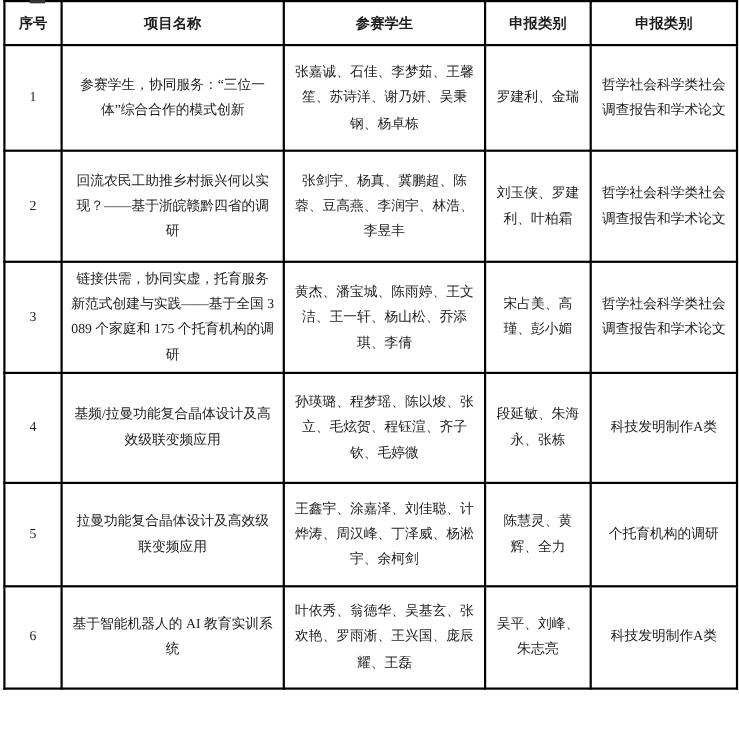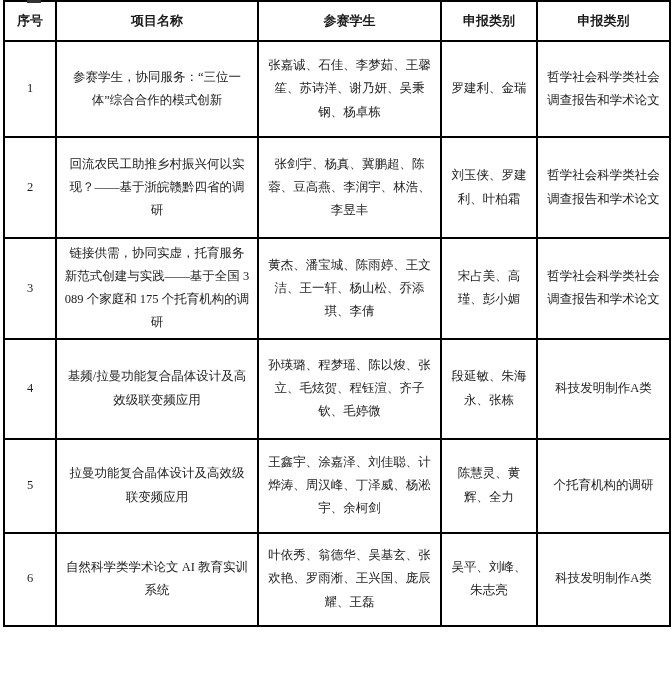--- a/index.html
+++ b/index.html
@@ -122,20 +122,20 @@
       </tr>
       <tr class="data-row-4">
         <td>5</td>
         <td>拉曼功能复合晶体设计及高效级联变频应用</td>
         <td>王鑫宇、涂嘉泽、刘佳聪、计烨涛、周汉峰、丁泽威、杨淞宇、余柯剑</td>
         <td>陈慧灵、黄辉、全力</td>
         <td>个托育机构的调研</td>
       </tr>
       <tr class="data-row-5">
         <td>6</td>
-        <td>自然科学类学术论文 AI 教育实训系统</td>
+        <td>基于智能机器人的 AI 教育实训系统</td>
         <td>叶依秀、翁德华、吴基玄、张欢艳、罗雨淅、王兴国、庞辰耀、王磊</td>
         <td>吴平、刘峰、朱志亮</td>
         <td>科技发明制作A类</td>
       </tr>
     </tbody>
   </table>
 </div>
 
 </body></html>

